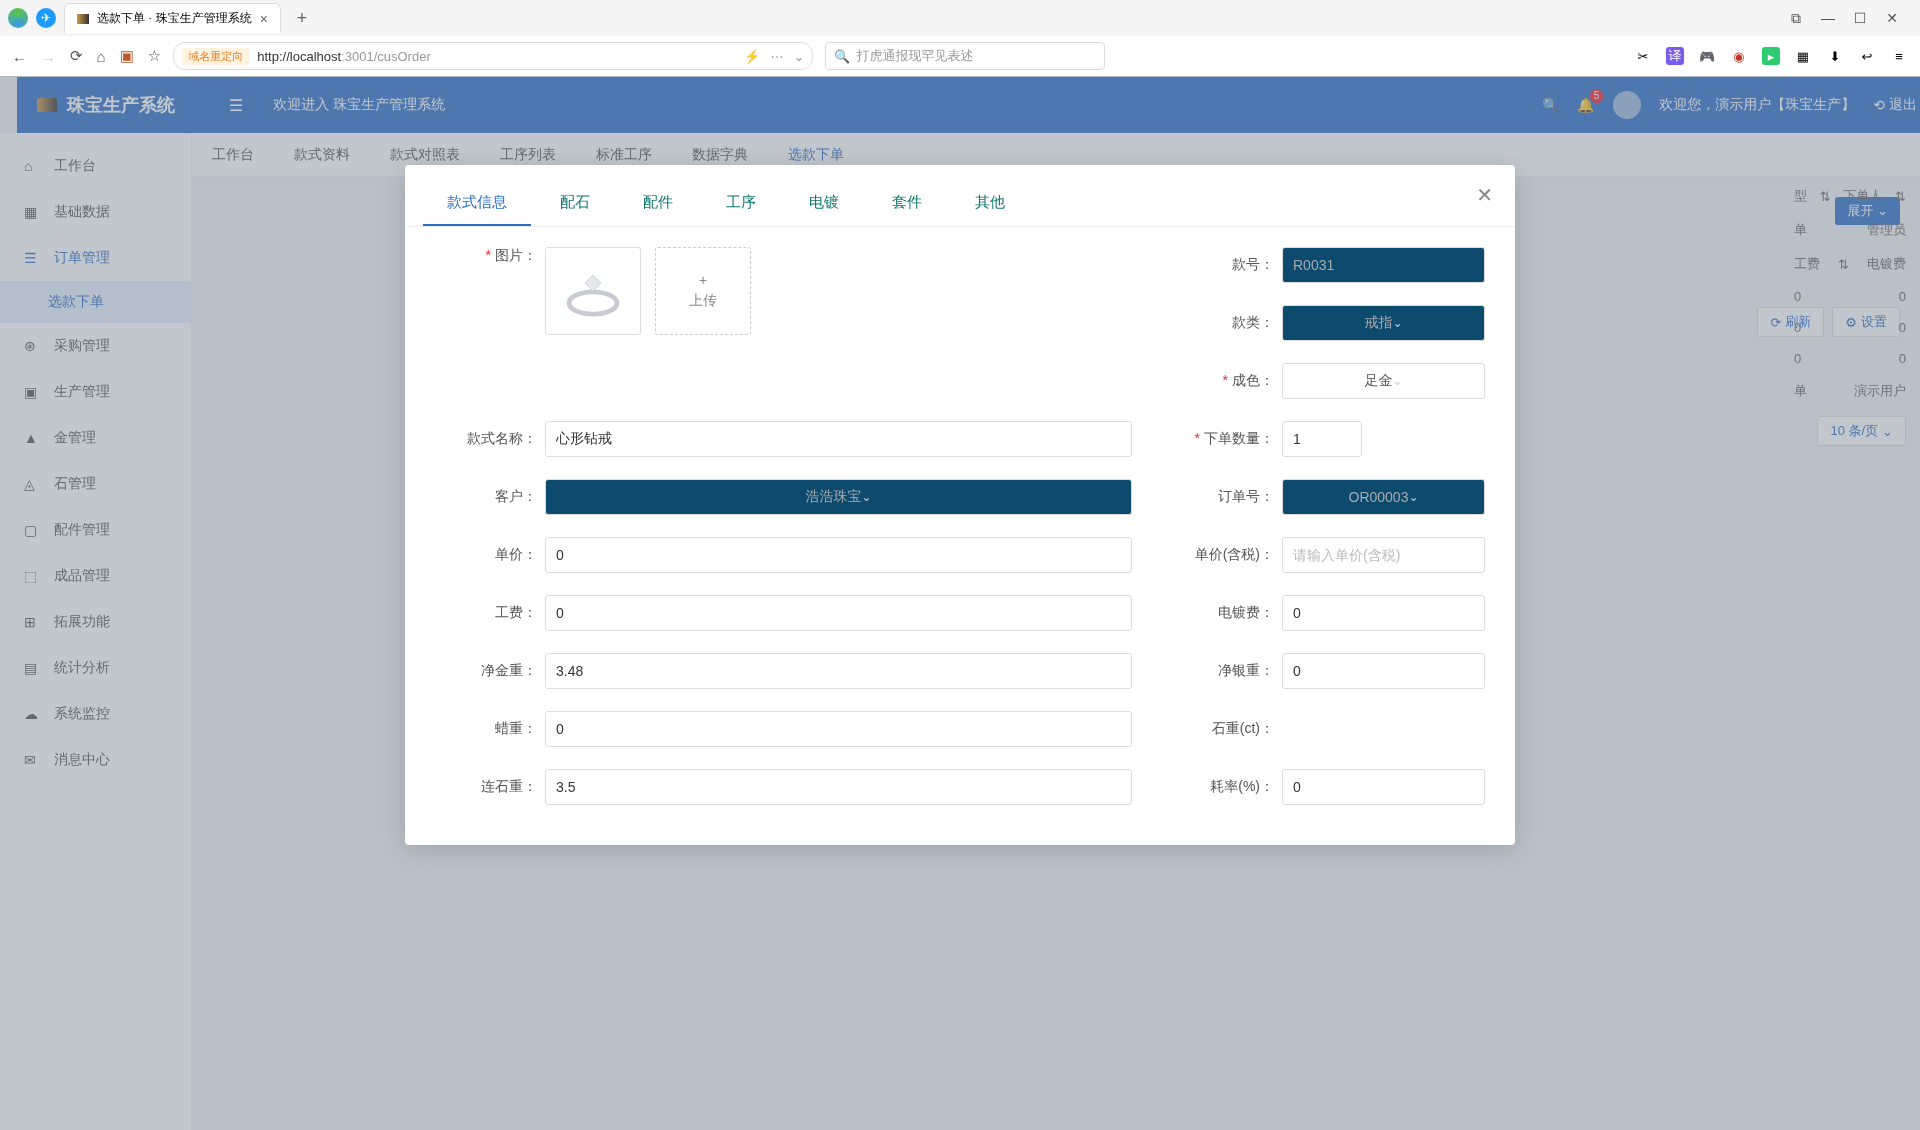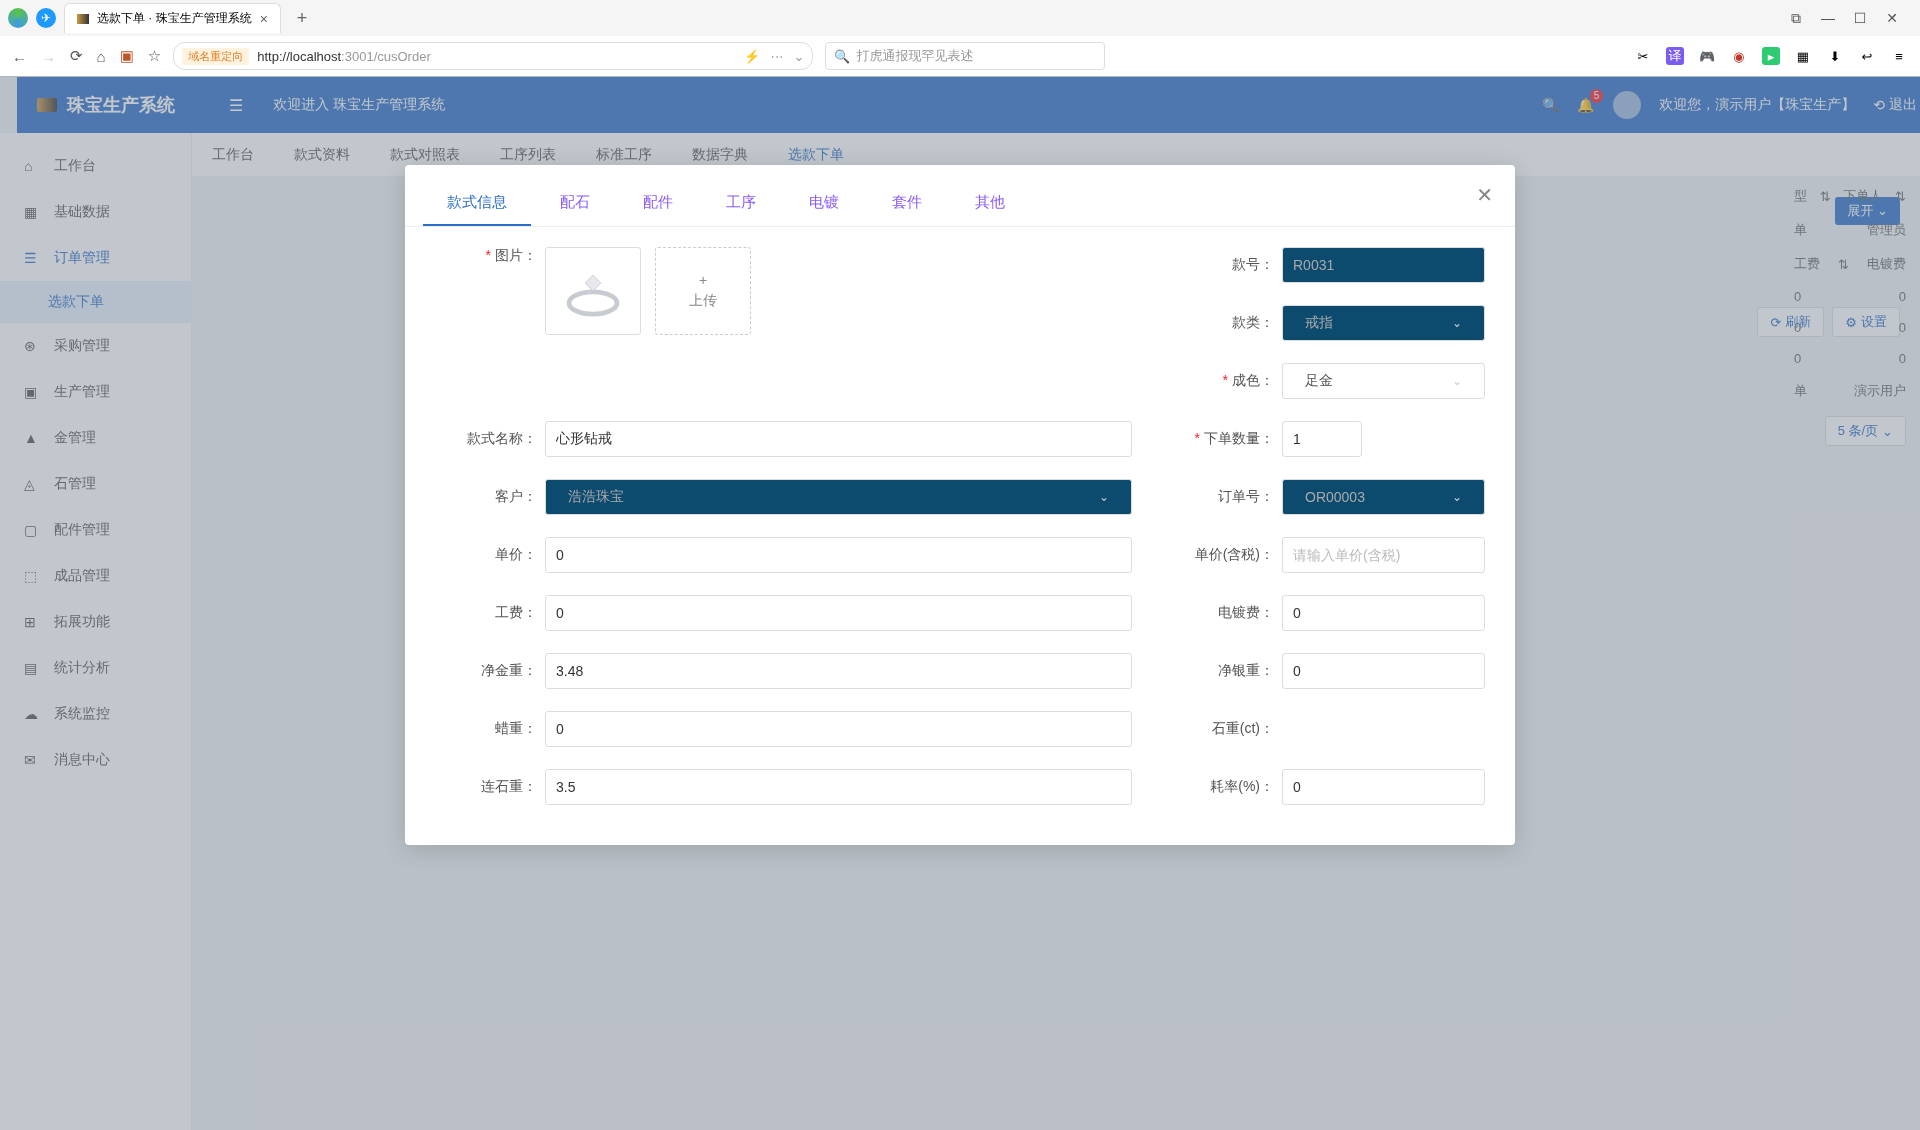--- a/index.html
+++ b/index.html
@@ -54,34 +54,34 @@
 .content { padding: 20px; position: relative; }
 .tool-row { display:flex; justify-content:flex-end; gap:8px; margin-bottom:12px;}
 .btn-out { border:1px solid #ddd; background:#fff; padding:5px 12px; border-radius:3px; font-size:13px; color:#2a6ec7; cursor:pointer; display:flex; align-items:center; gap:4px;}
 .btn-pri { background:#2a6ec7; color:#fff; border:none; padding:5px 12px; border-radius:3px; font-size:13px; cursor:pointer;}
 
 
 .overlay { position: absolute; top: 76px; left: 0; right: 0; bottom: 0; background: rgba(120,130,145,0.45); }
 .modal { position: absolute; left: 50%; transform: translateX(-50%); top: 165px; width: 1110px; background: #fff; border-radius: 4px; box-shadow: 0 4px 24px rgba(0,0,0,0.15); height: 680px; overflow: hidden;}
 .modal-close { position: absolute; top: 18px; right: 22px; font-size: 20px; color: #888; cursor: pointer; z-index:5;}
 .modal-tabs { display: flex; padding: 0 18px; border-bottom: 1px solid #eee; gap: 5px; margin-top: 16px;}
-.mtab { padding: 12px 24px; font-size: 15px; color: #8b5cf6; cursor: pointer; }
+.mtab { padding: 12px 24px; font-size: 15px; color: #0f766e; cursor: pointer; }
 .mtab.active { color: #2a6ec7; border-bottom: 2px solid #2a6ec7; }
 
 .modal-body { padding: 20px 30px; display: grid; grid-template-columns: 1fr; column-gap: 40px; row-gap: 22px; }
 .form-row { display: flex; align-items: center; }
 .form-row.tall { align-items: flex-start; }
 .form-label { width: 110px; text-align: right; font-size: 14px; color: #555; padding-right: 8px; }
 .req::before { content: "*"; color: #f5222d; margin-right: 4px; }
 .form-ctrl { flex: 1; }
 .inp { width: 100%; height: 36px; border: 1px solid #ddd; border-radius: 3px; padding: 0 10px; font-size: 14px; color: #333; background:#fff; }
 .inp.sm { width: 80px; }
 .inp::placeholder { color: #bbb; }
 .inp:disabled, .sel.disabled { background: #0c4a6e; color: #aaa; }
-.sel { width: 100%; height: 36px; border: 1px solid #ddd; border-radius: 3px; padding: 0 22px; font-size: 14px; color: #aaa; background:#f5f5f5; display:flex; align-items:center; justify-content:space-between;}
+.sel { width: 100%; height: 36px; border: 1px solid #ddd; border-radius: 3px; padding: 0 12px; font-size: 14px; color: #aaa; background:#f5f5f5; display:flex; align-items:center; justify-content:center;}
 .sel .arrow { color:#ccc; font-size:12px;}
 .sel.en { background:#fff; color:#555;}
 
 .img-row { display: flex; gap: 14px; }
 .thumb { width: 96px; height: 88px; border: 1px solid #ddd; border-radius: 3px; display:flex; align-items:center; justify-content:center; overflow:hidden; }
 .thumb svg { width: 80px; }
 .upload-box { width: 96px; height: 88px; border: 1px dashed #ccc; border-radius: 3px; display:flex; flex-direction:column; align-items:center; justify-content:center; font-size:14px; color:#888; cursor:pointer; gap:4px;}
 
 
 .bg-right { position:absolute; right:0; top:0; bottom:0; width:140px; padding:10px 14px; font-size:13px; color:#555; display:flex; flex-direction:column; gap:16px;}
@@ -268,21 +268,21 @@
           </div>
         <div class="bg-cell" style="justify-content:space-between;">
             <span>0</span>
             <span>0</span>
           </div>
         <div class="bg-cell" style="justify-content:space-between;">
             <span>单</span>
             <span>演示用户</span>
           </div>
         <div class="bg-cell">
-            <button class="btn-out"><span>5 条/页</span> ⌄</button>
+            <button class="btn-out"><span>10 条/页</span> ⌄</button>
           </div>
       </div>
     </div>
   </div>
 </div>
 
 <div class="overlay"></div>
 <div class="modal">
   <span class="modal-close">✕</span>
   <div class="modal-tabs" id="modal-tabs">

